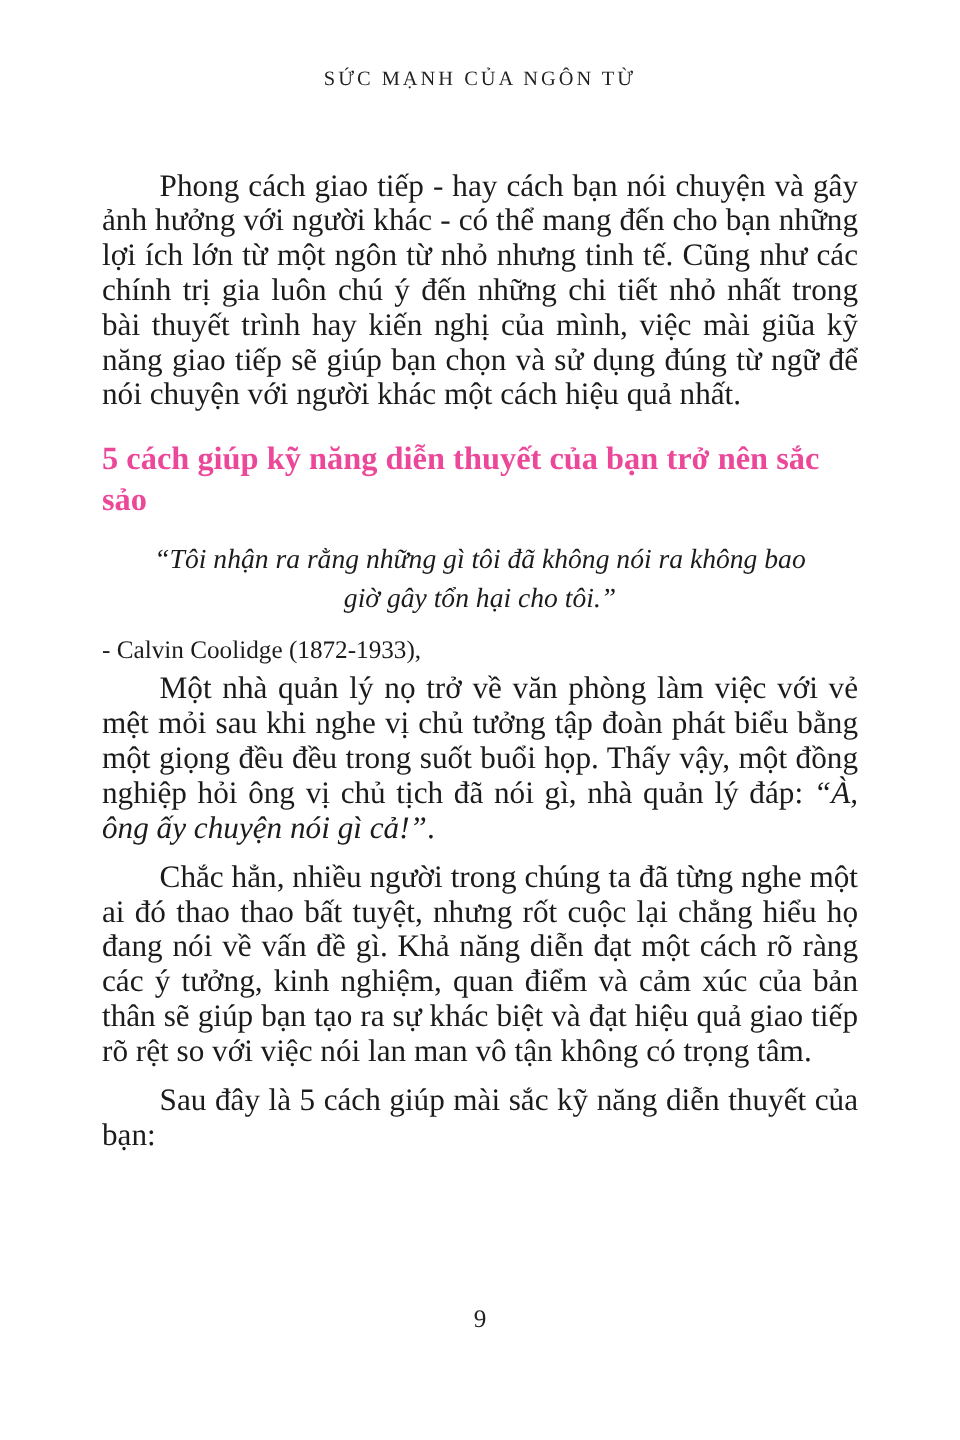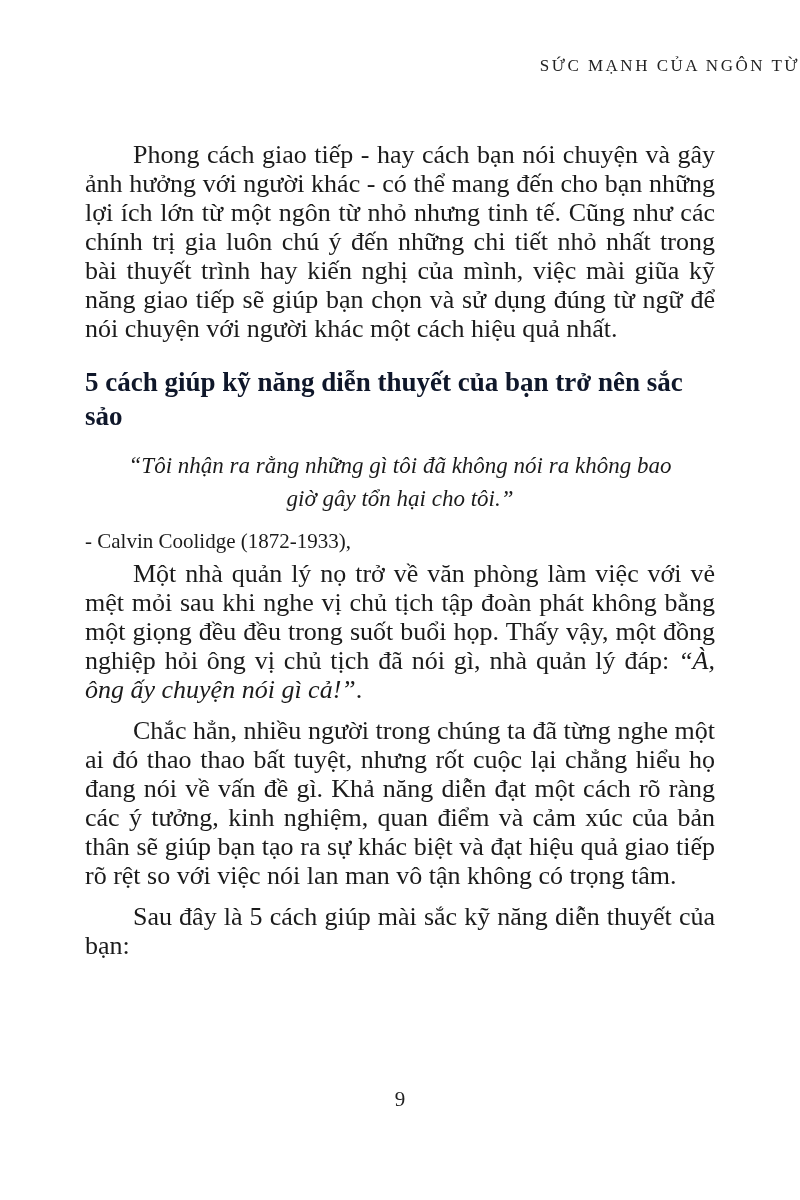--- a/index.html
+++ b/index.html
@@ -14,21 +14,21 @@
     background: #ffffff;
     font-family: "Liberation Serif", "DejaVu Serif", serif;
     color: #1b1b1b;
     overflow: hidden;
   }
   .running-header {
     position: absolute;
     top: 56px;
     left: 0;
     width: 100%;
-    text-align: right;
+    text-align: center;
     font-size: 17px;
     letter-spacing: 2.5px;
     color: #222222;
   }
   .text-block {
     position: absolute;
     top: 140px;
     left: 85px;
     width: 630px;
   }
@@ -38,21 +38,21 @@
     text-align: justify;
     text-indent: 48px;
     margin: 0 0 12px 0;
   }
   .section-heading {
     font-size: 27px;
     line-height: 34px;
     font-weight: bold;
     text-align: left;
     margin: 22px 0 16px 0;
-    color: #0f172a;
+    color: #ec4899;
   }
   .quote {
     font-size: 23px;
     line-height: 33px;
     font-style: italic;
     text-align: center;
     padding: 0 34px;
     margin: 16px 0 10px 0;
   }
   .attribution {
@@ -89,21 +89,21 @@
 
     <p class="body-para">Phong cách giao tiếp - hay cách bạn nói chuyện và gây ảnh hưởng với người khác - có thể mang đến cho bạn những lợi ích lớn từ một ngôn từ nhỏ nhưng tinh tế. Cũng như các chính trị gia luôn chú ý đến những chi tiết nhỏ nhất trong bài thuyết trình hay kiến nghị của mình, việc mài giũa kỹ năng giao tiếp sẽ giúp bạn chọn và sử dụng đúng từ ngữ để nói chuyện với người khác một cách hiệu quả nhất.</p>
 
     <h1 class="section-heading">5 cách giúp kỹ năng diễn thuyết của bạn trở nên sắc sảo</h1>
 
     <div class="quote">“Tôi nhận ra rằng những gì tôi đã không nói ra không bao giờ gây tổn hại cho tôi.”</div>
 
     <div class="attribution">- Calvin Coolidge (1872-1933),</div>
 
 
-    <p class="body-para"><span>Một nhà quản lý nọ trở về văn phòng làm việc với vẻ mệt mỏi sau khi nghe vị chủ tịch tập đoàn phát không bằng một giọng đều đều trong suốt buổi họp. Thấy vậy, một đồng nghiệp hỏi ông vị chủ tịch đã nói gì, nhà quản lý đáp: </span><span class="italic-run">“À, ông ấy chuyện nói gì cả!”</span><span>.</span></p>
+    <p class="body-para"><span>Một nhà quản lý nọ trở về văn phòng làm việc với vẻ mệt mỏi sau khi nghe vị chủ tưởng tập đoàn phát biểu bằng một giọng đều đều trong suốt buổi họp. Thấy vậy, một đồng nghiệp hỏi ông vị chủ tịch đã nói gì, nhà quản lý đáp: </span><span class="italic-run">“À, ông ấy chuyện nói gì cả!”</span><span>.</span></p>
 
     <p class="body-para">Chắc hẳn, nhiều người trong chúng ta đã từng nghe một ai đó thao thao bất tuyệt, nhưng rốt cuộc lại chẳng hiểu họ đang nói về vấn đề gì. Khả năng diễn đạt một cách rõ ràng các ý tưởng, kinh nghiệm, quan điểm và cảm xúc của bản thân sẽ giúp bạn tạo ra sự khác biệt và đạt hiệu quả giao tiếp rõ rệt so với việc nói lan man vô tận không có trọng tâm.</p>
 
 
     <p class="body-para">Sau đây là 5 cách giúp mài sắc kỹ năng diễn thuyết của bạn:</p>
 
   </div>
 
   <div class="page-number">9</div>
 

